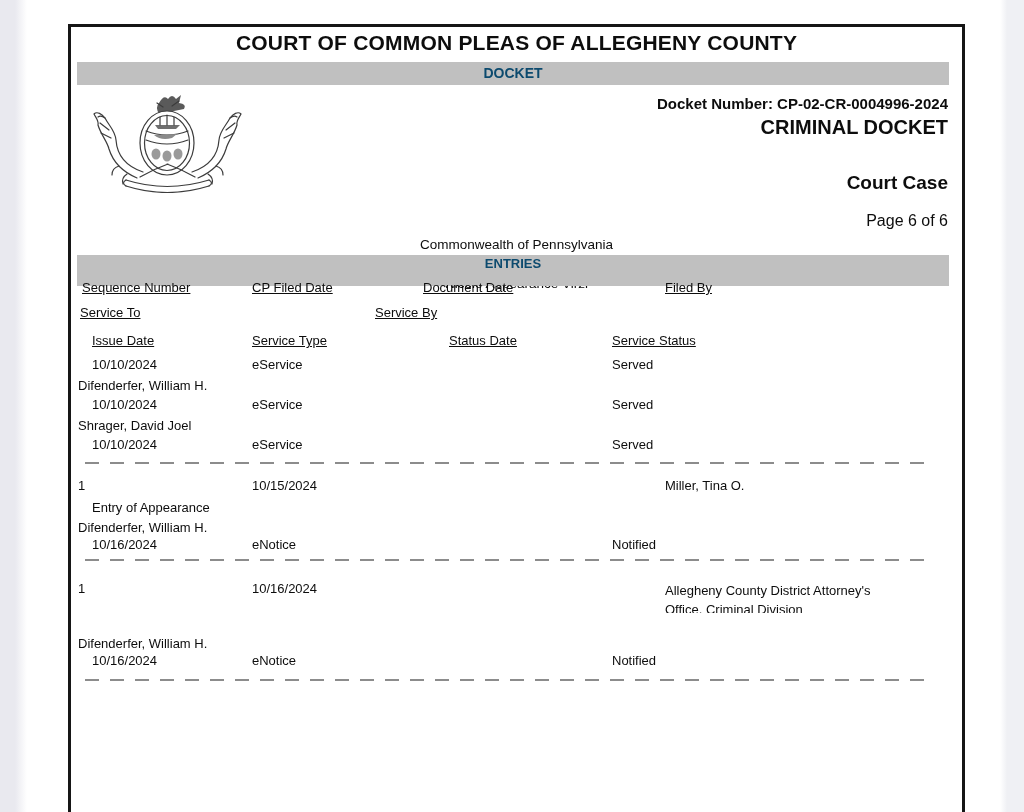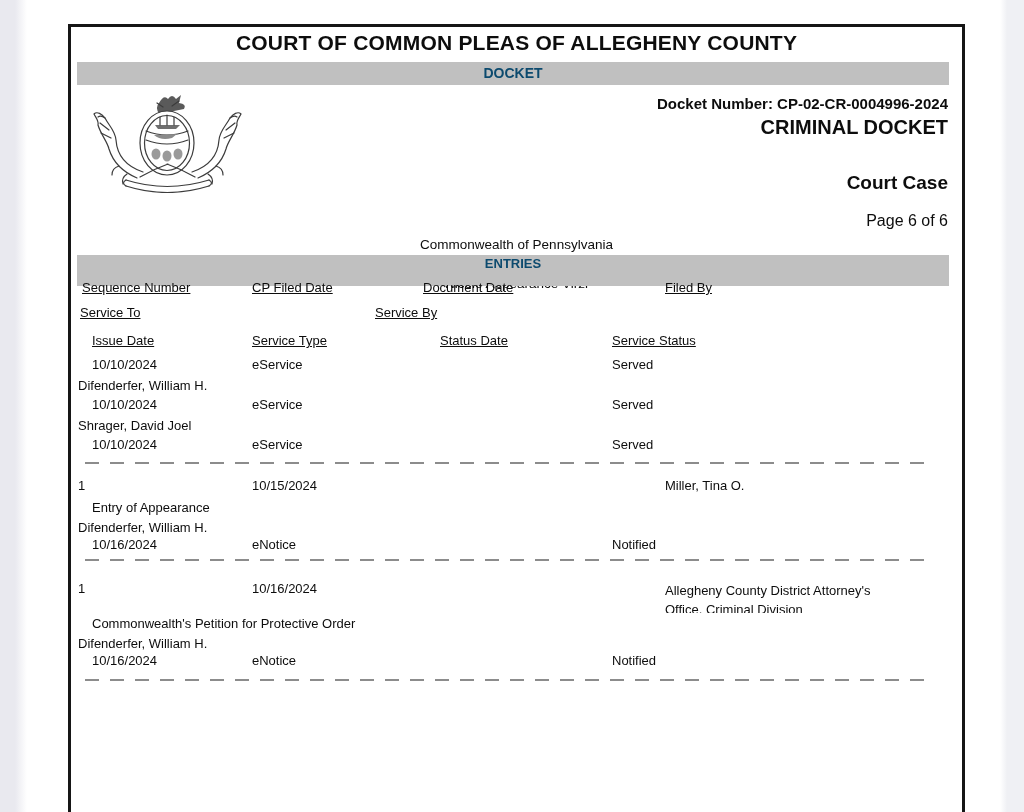--- a/index.html
+++ b/index.html
@@ -121,21 +121,21 @@
   </div>
 
   <div class="line" style="top:278px">
     <span class="u" style="left:9px">Service To</span>
     <span class="u" style="left:304px">Service By</span>
   </div>
 
   <div class="line" style="top:306px">
     <span class="u" style="left:21px">Issue Date</span>
     <span class="u" style="left:181px">Service Type</span>
-    <span class="u" style="left:369px">Status Date</span>
+    <span class="u" style="left:378px">Status Date</span>
     <span class="u" style="left:541px">Service Status</span>
   </div>
 
   <div class="line" style="top:330px">
     <span style="left:21px">10/10/2024</span>
     <span style="left:181px">eService</span>
     <span style="left:541px">Served</span>
   </div>
   <div class="line" style="top:351px">
     <span style="left:7px">Difenderfer, William H.</span>
@@ -176,23 +176,20 @@
   <div class="dash" style="top:532px"></div>
 
   <div class="line" style="top:554px">
     <span style="left:7px">1</span>
     <span style="left:181px">10/16/2024</span>
   </div>
   <div class="fb2" style="top:554px">
     <div>Allegheny County District Attorney's</div>
     <div>Office, Criminal Division</div>
   </div>
-  <div class="line" style="top:589px">
-    <span style="left:21px">Commonwealth's Petition for Protective Order</span>
-  </div>
   <div class="line" style="top:609px">
     <span style="left:7px">Difenderfer, William H.</span>
   </div>
   <div class="line" style="top:626px">
     <span style="left:21px">10/16/2024</span>
     <span style="left:181px">eNotice</span>
     <span style="left:541px">Notified</span>
   </div>
 
   <div class="dash" style="top:652px"></div>

